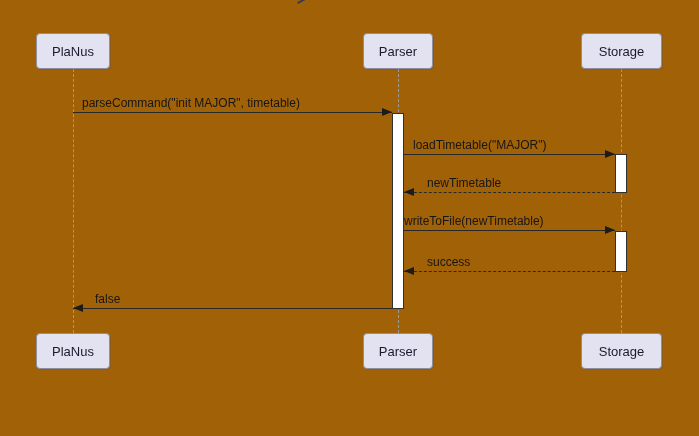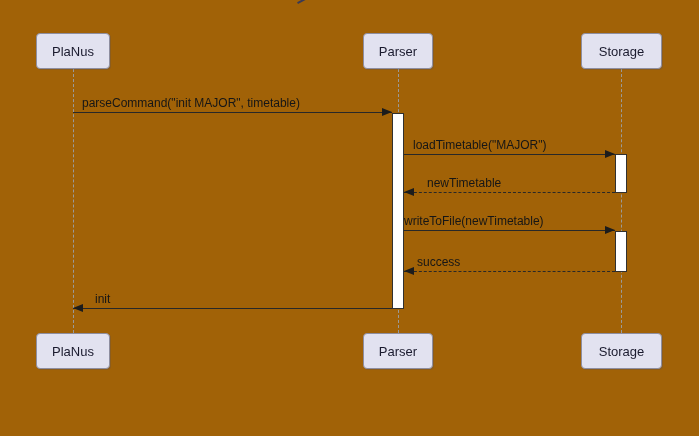--- a/index.html
+++ b/index.html
@@ -112,18 +112,18 @@
       <div class="arrowhead right" style="left: 605px; top: 150px;"></div>
       <div class="msg-label" style="left: 413px; top: 138px;">loadTimetable("MAJOR")</div>
       <div class="msg-line-dashed" style="left: 404px; top: 192px; width: 211px;"></div>
       <div class="arrowhead left" style="left: 404px; top: 188px;"></div>
       <div class="msg-label" style="left: 427px; top: 176px;">newTimetable</div>
       <div class="msg-line-solid" style="left: 404px; top: 230px; width: 211px;"></div>
       <div class="arrowhead right" style="left: 605px; top: 226px;"></div>
       <div class="msg-label" style="left: 404px; top: 214px;">writeToFile(newTimetable)</div>
       <div class="msg-line-dashed" style="left: 404px; top: 271px; width: 211px;"></div>
       <div class="arrowhead left" style="left: 404px; top: 267px;"></div>
-      <div class="msg-label" style="left: 417px; top: 255px;">success</div>
+      <div class="msg-label" style="left: 427px; top: 255px;">success</div>
       <div class="msg-line-solid" style="left: 73px; top: 308px; width: 319px;"></div>
       <div class="arrowhead left" style="left: 73px; top: 304px;"></div>
-      <div class="msg-label" style="left: 95px; top: 292px;">init</div>
+      <div class="msg-label" style="left: 95px; top: 292px;">false</div>
     </div>
 </div>
 
 </body></html>

